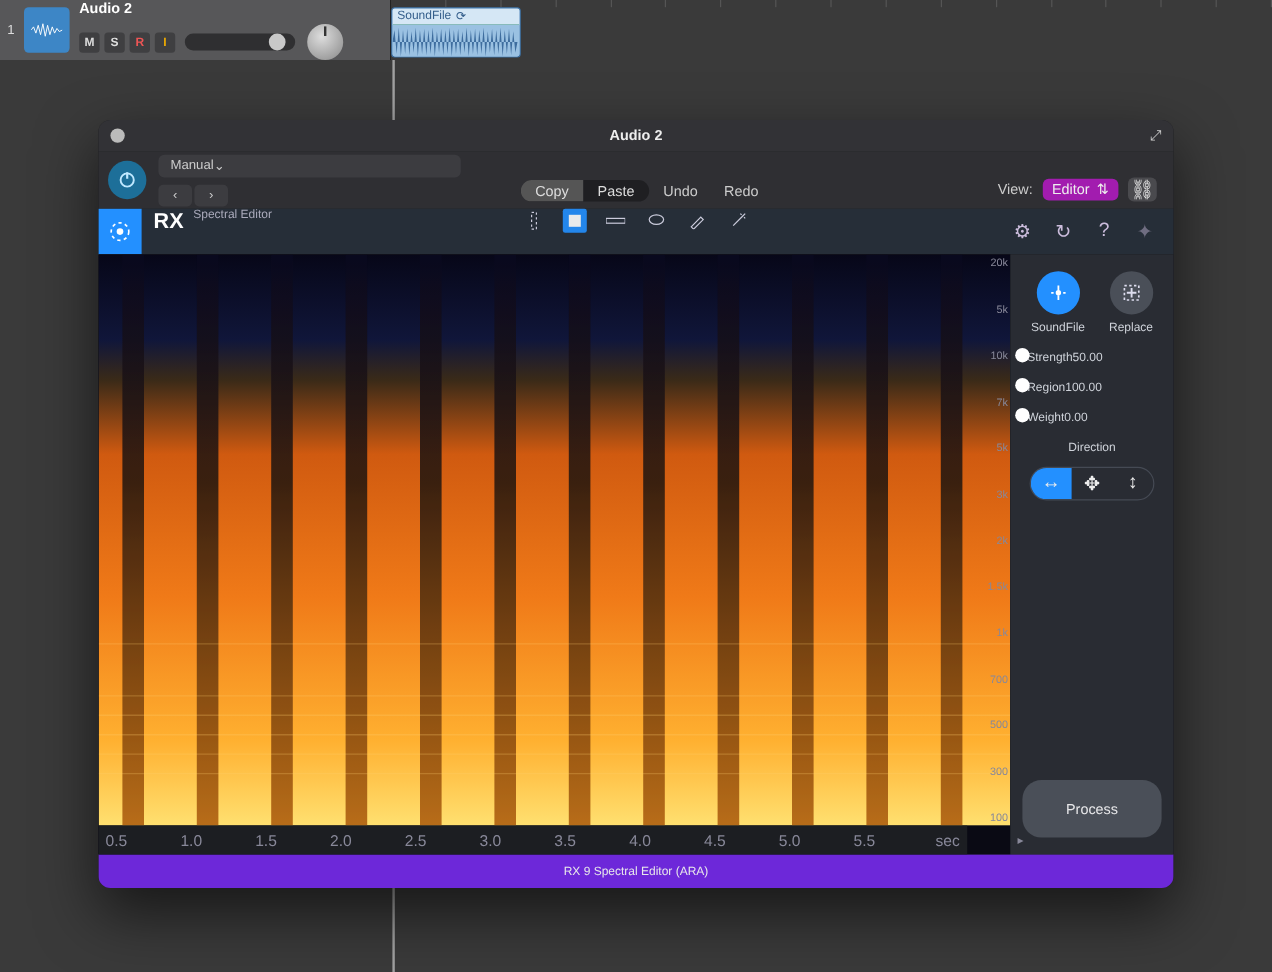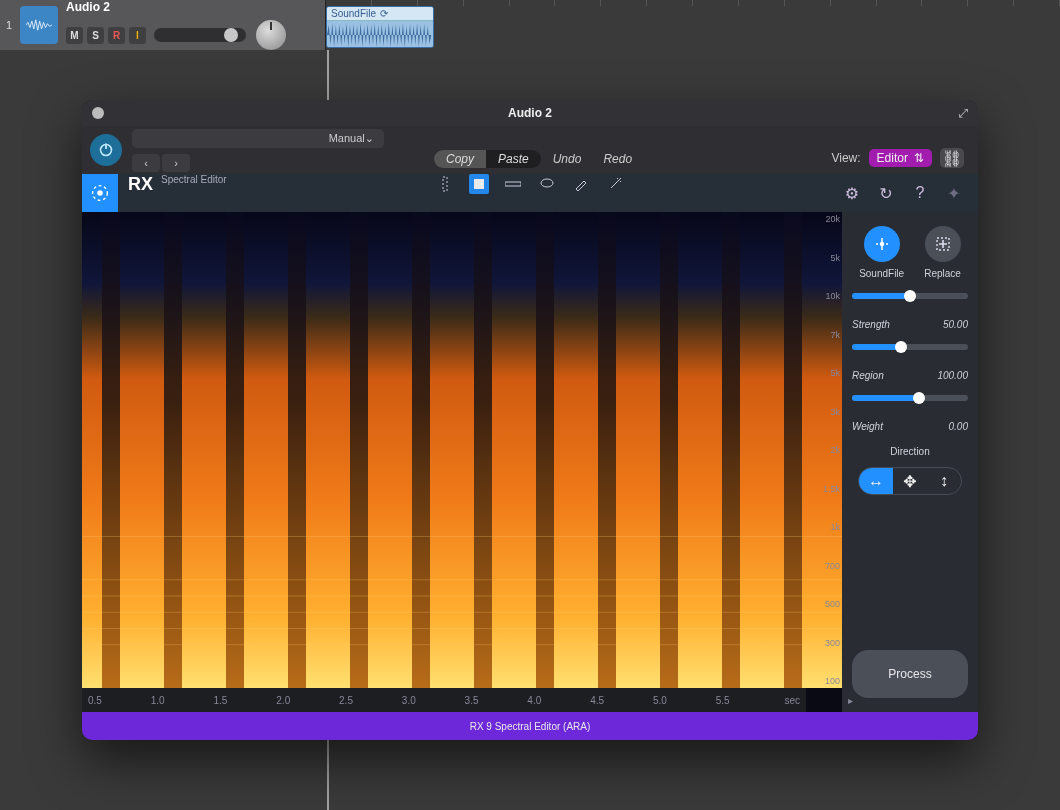--- a/index.html
+++ b/index.html
@@ -33,24 +33,24 @@
   
   .plugin { position:absolute; top:100px; left:82px; width:896px; height:640px; background:#1e1f23; border-radius:10px; box-shadow:0 20px 50px rgba(0,0,0,.6); display:flex; flex-direction:column; overflow:hidden; z-index:2;}
   .p-titlebar{height:26px;background:#323236;display:flex;align-items:center;justify-content:center;position:relative;}
   .p-dot{position:absolute;left:10px;width:12px;height:12px;border-radius:50%;background:#bbb;}
   .p-title{color:#eee;font-size:12px;font-weight:600;}
   .p-exp{position:absolute;right:10px;color:#ccc;font-size:12px;}
 
   .p-toolbar{height:48px;background:#2f2f33;display:flex;align-items:center;padding:0 14px 0 8px;gap:10px;}
   .pwr{width:32px;height:32px;border-radius:50%;background:#1d6f99;display:flex;align-items:center;justify-content:center;color:#9fe;cursor:pointer;}
   .toolcol{display:flex;flex-direction:column;gap:6px;}
-  .dropdown{width:252px;height:19px;background:#3c3c40;border-radius:5px;color:#ccc;font-size:11px;display:flex;align-items:center;justify-content:flex-end;padding:0 10px;}
+  .dropdown{width:252px;height:19px;background:#3c3c40;border-radius:5px;color:#ccc;font-size:11px;display:flex;align-items:center;justify-content:flex-start;padding:0 10px;}
   .navbtns{display:flex;gap:2px;}
   .nav{width:28px;height:18px;border-radius:4px;background:#3c3c40;color:#ccc;font-size:11px;display:flex;align-items:center;justify-content:center;}
-  .centerbtns{display:flex;align-items:center;gap:2px;margin-left:40px;align-self:flex-end;margin-bottom:6px;font-style:italic;}
+  .centerbtns{display:flex;align-items:center;gap:2px;margin-left:40px;align-self:flex-end;margin-bottom:6px;}
   .pill{display:flex;background:#1f1f22;border-radius:10px;overflow:hidden;}
   .pillbtn{padding:2px 12px;color:#ddd;font-size:12px;}
   .pillbtn.active{background:#555;}
   .txtbtn{color:#ccc;font-size:12px;padding:2px 10px;}
   .spacer{flex:1;}
   .viewsel{display:flex;align-items:center;gap:8px;align-self:flex-end;margin-bottom:6px;}
   .viewlabel{color:#ccc;font-size:12px;}
   .viewdd{background:#a21caf;border-radius:5px;padding:2px 8px;color:#eee;font-size:12px;display:flex;align-items:center;gap:6px;}
   .linkbtn{width:24px;height:20px;border-radius:5px;background:#4a4a4e;display:flex;align-items:center;justify-content:center;color:#eee;}
 
@@ -60,30 +60,30 @@
   .rx-sub{color:#aab;font-size:10px;margin-left:8px;}
   .rx-tools{margin-left:auto;margin-right:auto;display:flex;gap:14px;align-items:center; position:absolute; left:50%; transform:translateX(-50%);}
   .rx-tool{width:20px;height:20px;display:flex;align-items:center;justify-content:center;color:#dce;opacity:.9;}
   .rx-tool.active{background:#2390ff;border-radius:2px;}
   .rx-right{display:flex;gap:14px;align-items:center;margin-left:auto;}
 
   .rx-body{flex:1;display:flex;background:#1c1e22;}
   .spectro{flex:1;position:relative;background:#0a0a14;overflow:hidden;}
   .spectro svg{position:absolute;top:0;left:0;width:100%;height:calc(100% - 24px);}
   .freq-axis{position:absolute;right:0;top:0;width:36px;height:calc(100% - 24px);display:flex;flex-direction:column;justify-content:space-between;font-size:9px;color:#889;padding:2px 2px 2px 0;text-align:right; pointer-events:none;}
-  .time-axis{position:absolute;left:0;right:36px;bottom:0;height:24px;display:flex;align-items:center;justify-content:space-between;font-size:10px;color:#889;padding:0 6px; background:#1c1e22;}
+  .time-axis{position:absolute;left:0;right:36px;bottom:0;height:24px;display:flex;align-items:center;justify-content:space-between;font-size:13px;color:#889;padding:0 6px; background:#1c1e22;}
   .time-axis span:last-child{margin-left:6px;}
 
   .rx-side{width:136px;background:#292c33;padding:14px 10px;display:flex;flex-direction:column;gap:10px;position:relative;}
   .modes{display:flex;gap:20px;justify-content:center;}
   .mode{display:flex;flex-direction:column;align-items:center;gap:6px;}
   .mode-ic{width:36px;height:36px;border-radius:50%;background:#4a4f58;display:flex;align-items:center;justify-content:center;}
   .mode-ic.active{background:#2390ff;}
   .mode-lbl{color:#cfd3da;font-size:10px;}
-  .param{display:flex;flex-direction:column;gap:20px;margin-top:4px;font-style:italic;}
+  .param{display:flex;gap:4px;margin-top:4px;}
   .param .track{height:6px;border-radius:3px;background:#4a4f58;position:relative;}
   .param .fill{position:absolute;height:100%;background:#2390ff;border-radius:3px;}
   .param .thumb{position:absolute;width:12px;height:12px;border-radius:50%;background:#fff;top:-3px;transform:translateX(-50%);}
   .param .row{display:flex;justify-content:space-between;color:#cfd3da;font-size:10px;}
   .dir-label{color:#cfd3da;font-size:10px;text-align:center;margin-top:4px;}
   .dir{display:flex;border-radius:16px;overflow:hidden;border:1px solid #454a54;align-self:center;}
   .dir .db{width:34px;height:26px;display:flex;align-items:center;justify-content:center;color:#eee;}
   .dir .db.active{background:#2390ff;}
   .process{margin-top:auto;height:48px;border-radius:16px;background:#4a4f58;color:#e8e8ea;font-size:12px;display:flex;align-items:center;justify-content:center;}
   .disclose{position:absolute;bottom:6px;left:6px;color:#889;font-size:10px;}

